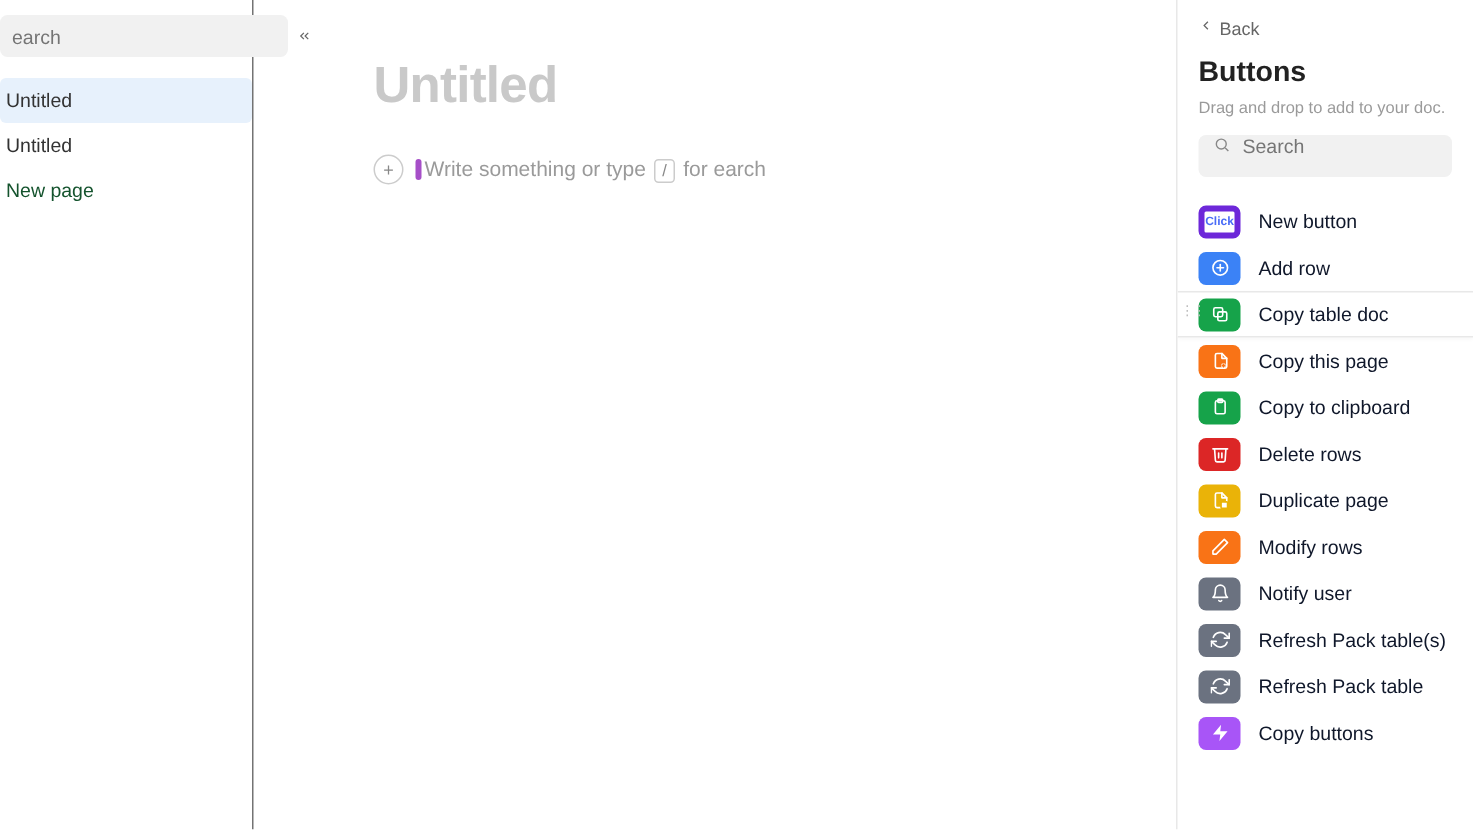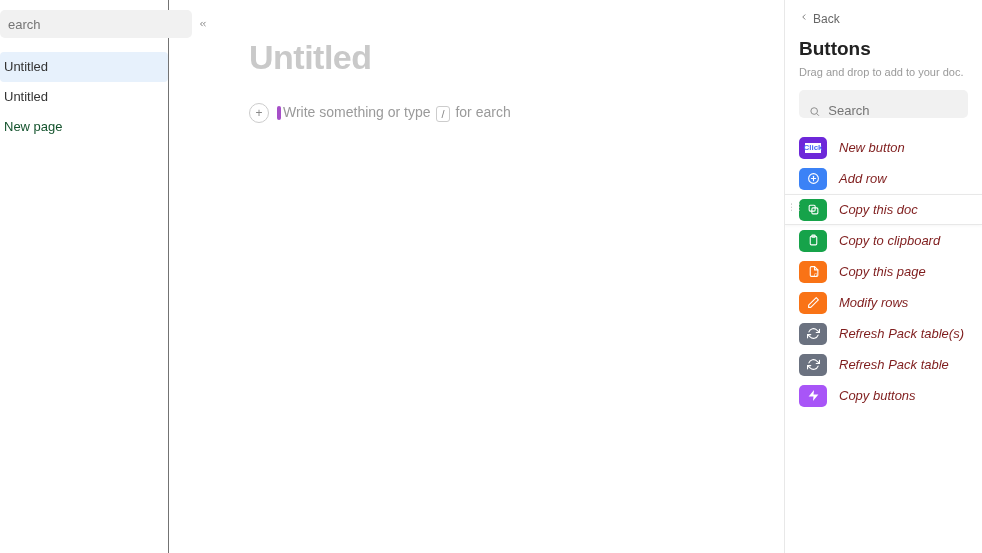--- a/index.html
+++ b/index.html
@@ -83,21 +83,21 @@
     padding:0 14px 12px 14px;cursor:pointer;
   }
   .panel-title {
     font-size:19px;font-weight:700;color:#222;padding:0 14px 6px 14px;
   }
   .panel-sub {
     font-size:11px;color:#9a9a9a;padding:0 14px 12px 14px;
   }
   .panel-search-wrap { padding:0 14px 14px 14px; }
   .panel-search {
-    display:flex;align-items:flex-end;gap:8px;
+    display:flex;align-items:flex-start;gap:8px;
     height:28px;background:#f1f1f1;border-radius:5px;padding:0 10px;
   }
   .panel-search input {
     border:none;background:transparent;outline:none;font-size:13px;color:#888;width:100%;
   }
   .btn-list { list-style:none; }
   .btn-row {
     display:flex;align-items:center;gap:12px;
     height:31px;padding:0 14px;cursor:pointer;position:relative;
   }
@@ -107,30 +107,30 @@
   }
   .drag-dots {
     position:absolute;left:2px;top:9px;color:#bbb;font-size:9px;line-height:6px;
     letter-spacing:-1px;
   }
   .icon-box {
     width:28px;height:22px;border-radius:5px;display:flex;align-items:center;justify-content:center;
     flex-shrink:0;
   }
   .icon-box svg { width:13px;height:13px; }
-  .icon-box.white { background:#fff;border:6px solid #6d28d9; }
+  .icon-box.white { background:#fff;border:4px solid #6d28d9; }
   .icon-box.white .txt { font-size:8px;font-weight:600;color:#4a6cf7; }
   .icon-box.blue   { background:#3b82f6; }
   .icon-box.green  { background:#16a34a; }
   .icon-box.orange { background:#f97316; }
   .icon-box.red    { background:#dc2626; }
   .icon-box.yellow { background:#eab308; }
   .icon-box.gray   { background:#6b7280; }
   .icon-box.purple { background:#a855f7; }
-  .btn-label { font-size:13px;color:#7f1d1d;white-space:nowrap;font-style:italic; }
+  .btn-label { font-size:13px;color:#0f172a;white-space:nowrap; }
 
   .search-ic { width:13px;height:13px;stroke:#888;fill:none;stroke-width:2; }
   .chev { width:10px;height:10px;stroke:#666;fill:none;stroke-width:2; }
 </style>
 </head>
 <body>
 
 <aside class="sidebar">
   <div class="search-wrap">
     <input class="search-box" placeholder="earch" style="">
@@ -196,50 +196,81 @@
         <span class="btn-label">Add row</span>
       </li>
       <li class="btn-row hovered">
         <span class="drag-dots">⋮⋮</span>
         <span class="icon-box green">
           <svg viewBox="0 0 24 24" stroke="white" fill="none" stroke-width="2" stroke-linecap="round" stroke-linejoin="round">
             <rect x="9" y="9" width="11" height="11" rx="2"></rect>
             <rect x="4" y="4" width="11" height="11" rx="2"></rect>
           </svg>
         </span>
-        <span class="btn-label">Copy this doc</span>
-      </li>
-      <li class="btn-row">
-        <span class="icon-box green">
-          <svg viewBox="0 0 24 24" stroke="white" fill="none" stroke-width="2" stroke-linecap="round" stroke-linejoin="round">
-            <rect x="6" y="4" width="12" height="16" rx="2"></rect>
-            <rect x="9" y="2" width="6" height="4" rx="1"></rect>
-          </svg>
-        </span>
-        <span class="btn-label">Copy to clipboard</span>
+        <span class="btn-label">Copy table doc</span>
       </li>
       <li class="btn-row">
         <span class="icon-box orange">
           <svg viewBox="0 0 24 24" stroke="white" fill="none" stroke-width="2" stroke-linecap="round" stroke-linejoin="round">
             <path d="M14 3H8a2 2 0 0 0-2 2v14a2 2 0 0 0 2 2h10a2 2 0 0 0 2-2V9z"></path>
             <polyline points="14 3 14 9 20 9"></polyline>
             <circle cx="16" cy="18" r="3" fill="white" stroke="none"></circle>
             <line x1="16" y1="16.5" x2="16" y2="19.5" stroke="#f97316"></line>
             <line x1="14.5" y1="18" x2="17.5" y2="18" stroke="#f97316"></line>
           </svg>
         </span>
         <span class="btn-label">Copy this page</span>
       </li>
       <li class="btn-row">
+        <span class="icon-box green">
+          <svg viewBox="0 0 24 24" stroke="white" fill="none" stroke-width="2" stroke-linecap="round" stroke-linejoin="round">
+            <rect x="6" y="4" width="12" height="16" rx="2"></rect>
+            <rect x="9" y="2" width="6" height="4" rx="1"></rect>
+          </svg>
+        </span>
+        <span class="btn-label">Copy to clipboard</span>
+      </li>
+      <li class="btn-row">
+        <span class="icon-box red">
+          <svg viewBox="0 0 24 24" stroke="white" fill="none" stroke-width="2" stroke-linecap="round" stroke-linejoin="round">
+            <polyline points="3 6 5 6 21 6"></polyline>
+            <path d="M19 6l-1 14a2 2 0 0 1-2 2H8a2 2 0 0 1-2-2L5 6"></path>
+            <line x1="10" y1="11" x2="10" y2="17"></line>
+            <line x1="14" y1="11" x2="14" y2="17"></line>
+          </svg>
+        </span>
+        <span class="btn-label">Delete rows</span>
+      </li>
+      <li class="btn-row">
+        <span class="icon-box yellow">
+          <svg viewBox="0 0 24 24" stroke="white" fill="none" stroke-width="2" stroke-linecap="round" stroke-linejoin="round">
+            <path d="M14 3H8a2 2 0 0 0-2 2v14a2 2 0 0 0 2 2h10a2 2 0 0 0 2-2V9z"></path>
+            <polyline points="14 3 14 9 20 9"></polyline>
+            <rect x="13" y="14" width="8" height="8" rx="1" fill="white" stroke="none"></rect>
+            <rect x="13" y="14" width="8" height="8" rx="1" stroke="#eab308" fill="none"></rect>
+          </svg>
+        </span>
+        <span class="btn-label">Duplicate page</span>
+      </li>
+      <li class="btn-row">
         <span class="icon-box orange">
           <svg viewBox="0 0 24 24" stroke="white" fill="none" stroke-width="2" stroke-linecap="round" stroke-linejoin="round">
             <path d="M17 3l4 4L7 21H3v-4z"></path>
           </svg>
         </span>
         <span class="btn-label">Modify rows</span>
+      </li>
+      <li class="btn-row">
+        <span class="icon-box gray">
+          <svg viewBox="0 0 24 24" stroke="white" fill="none" stroke-width="2" stroke-linecap="round" stroke-linejoin="round">
+            <path d="M18 8a6 6 0 1 0-12 0c0 7-3 9-3 9h18s-3-2-3-9"></path>
+            <path d="M13.7 21a2 2 0 0 1-3.4 0"></path>
+          </svg>
+        </span>
+        <span class="btn-label">Notify user</span>
       </li>
       <li class="btn-row">
         <span class="icon-box gray">
           <svg viewBox="0 0 24 24" stroke="white" fill="none" stroke-width="2" stroke-linecap="round" stroke-linejoin="round">
             <polyline points="23 4 23 10 17 10"></polyline>
             <polyline points="1 20 1 14 7 14"></polyline>
             <path d="M3.51 9a9 9 0 0 1 14.85-3.36L23 10"></path>
             <path d="M20.49 15a9 9 0 0 1-14.85 3.36L1 14"></path>
           </svg>
         </span>

